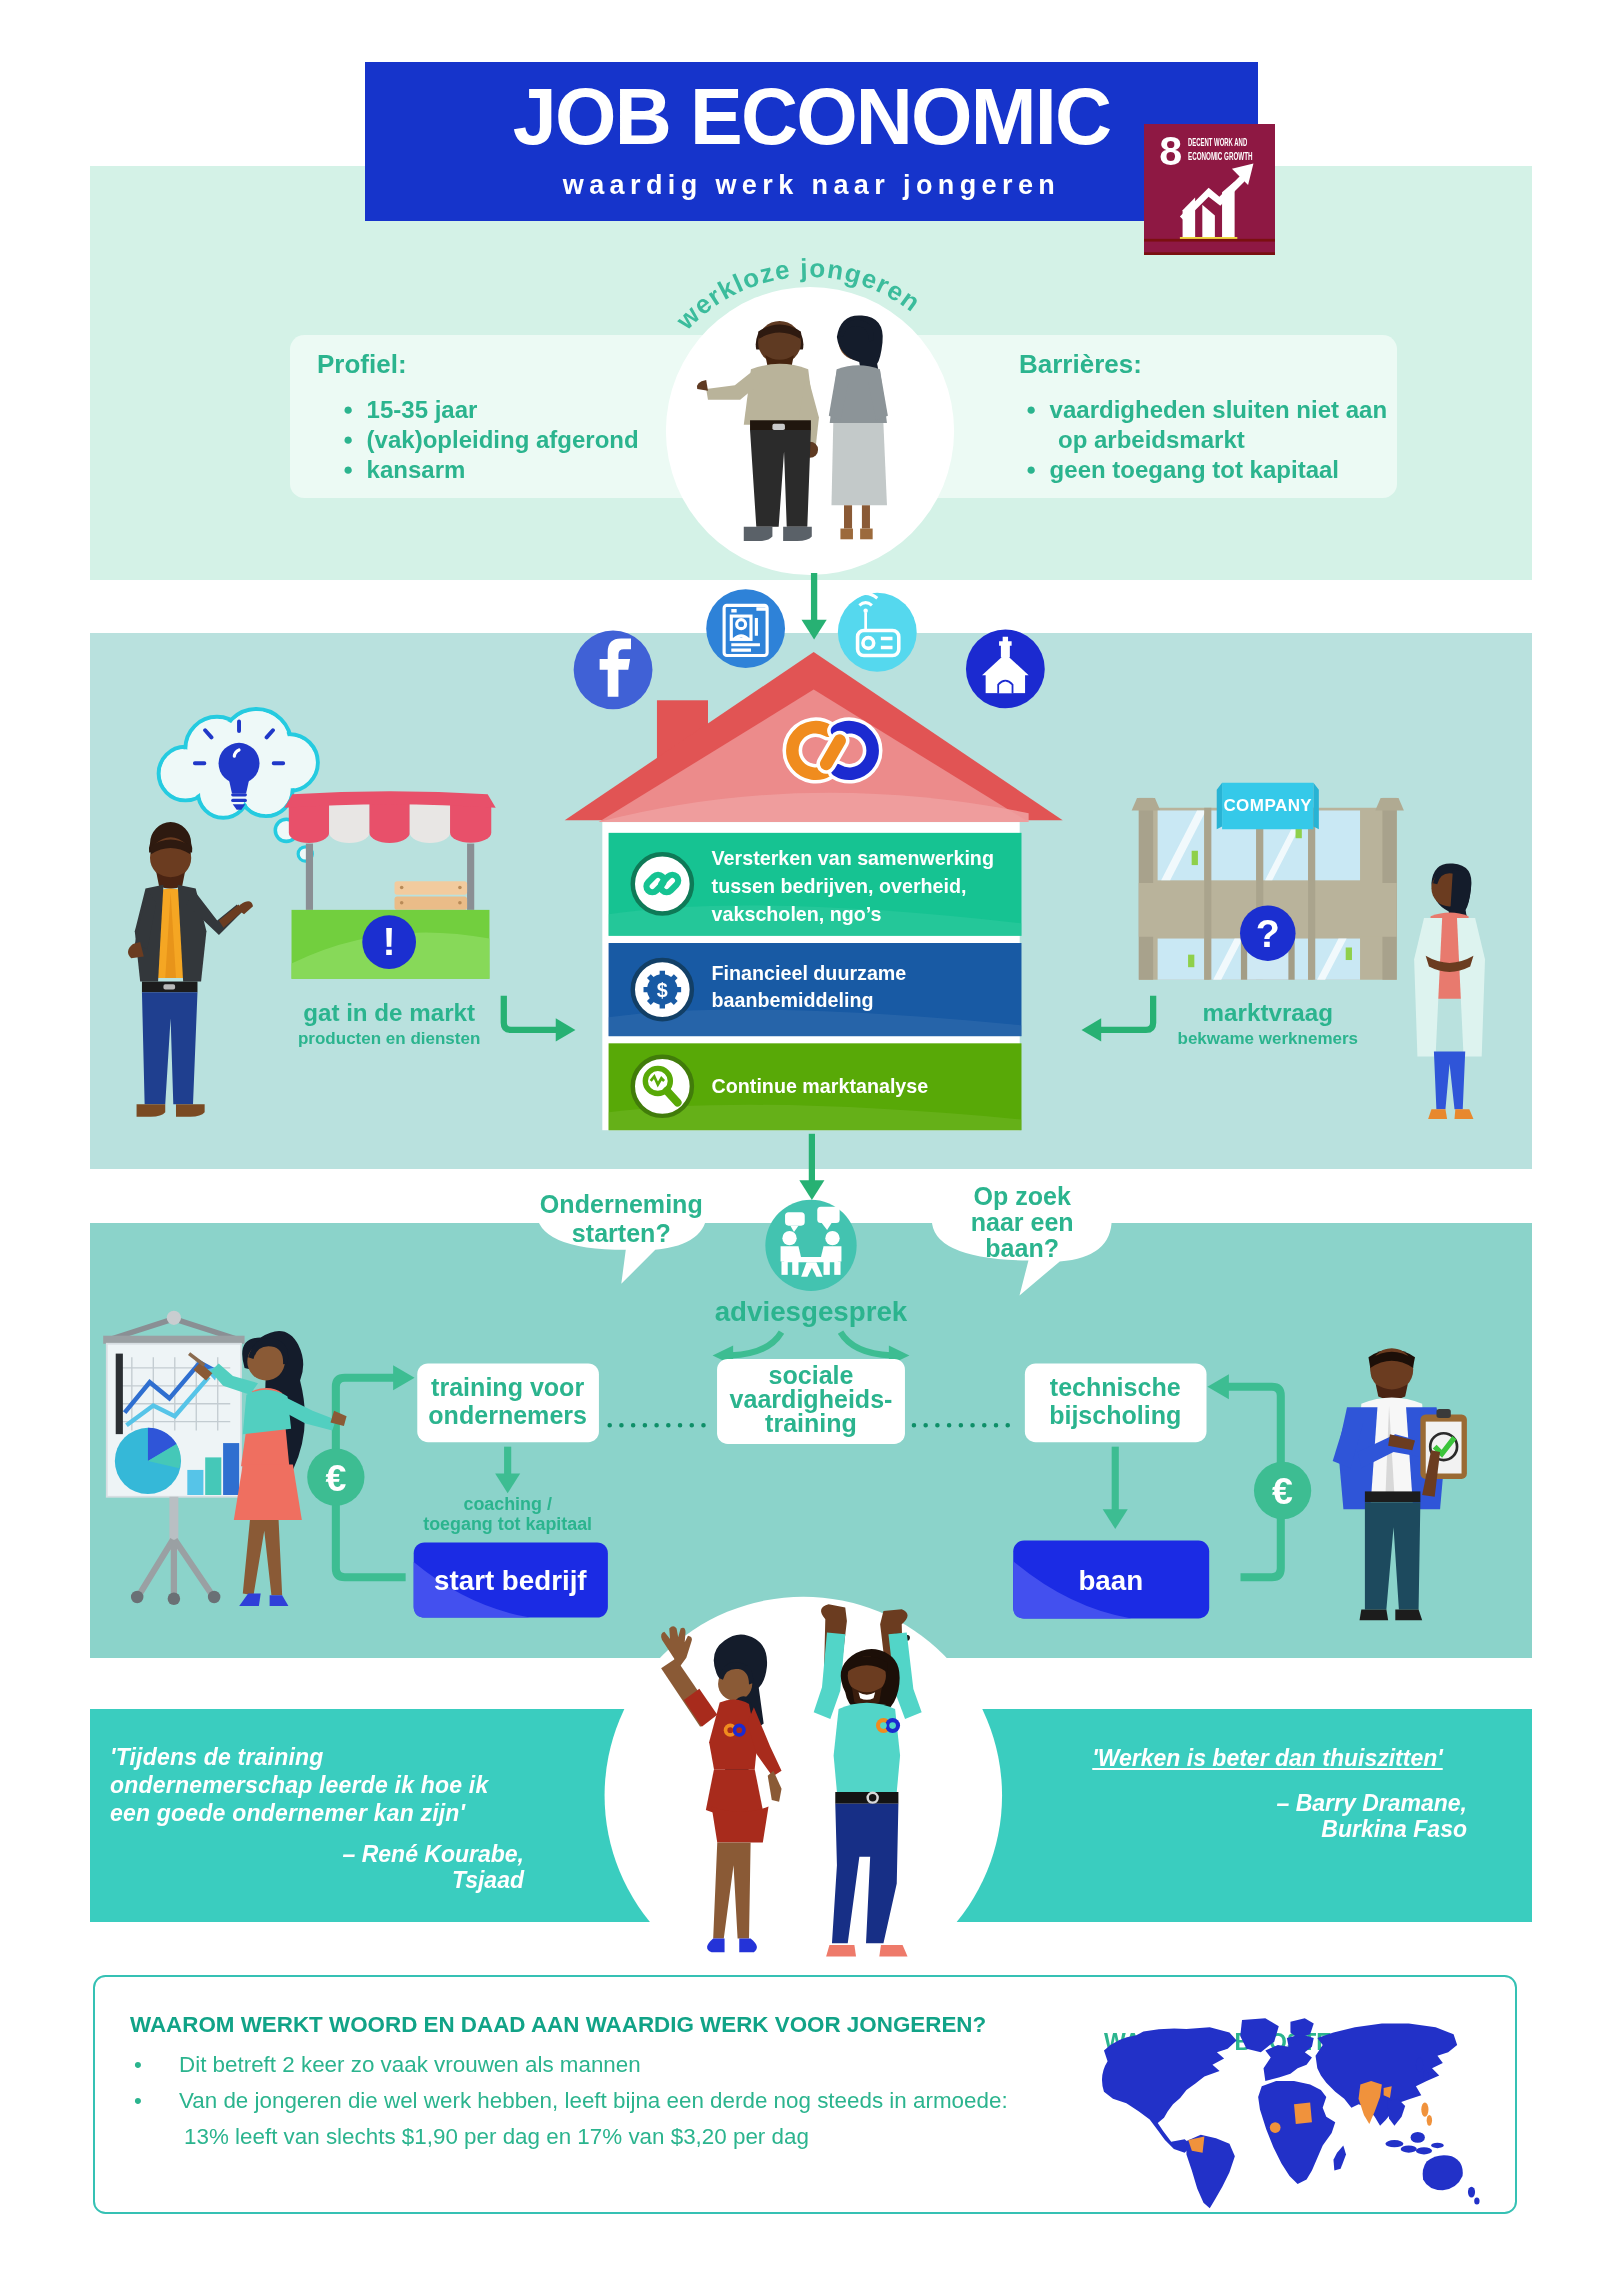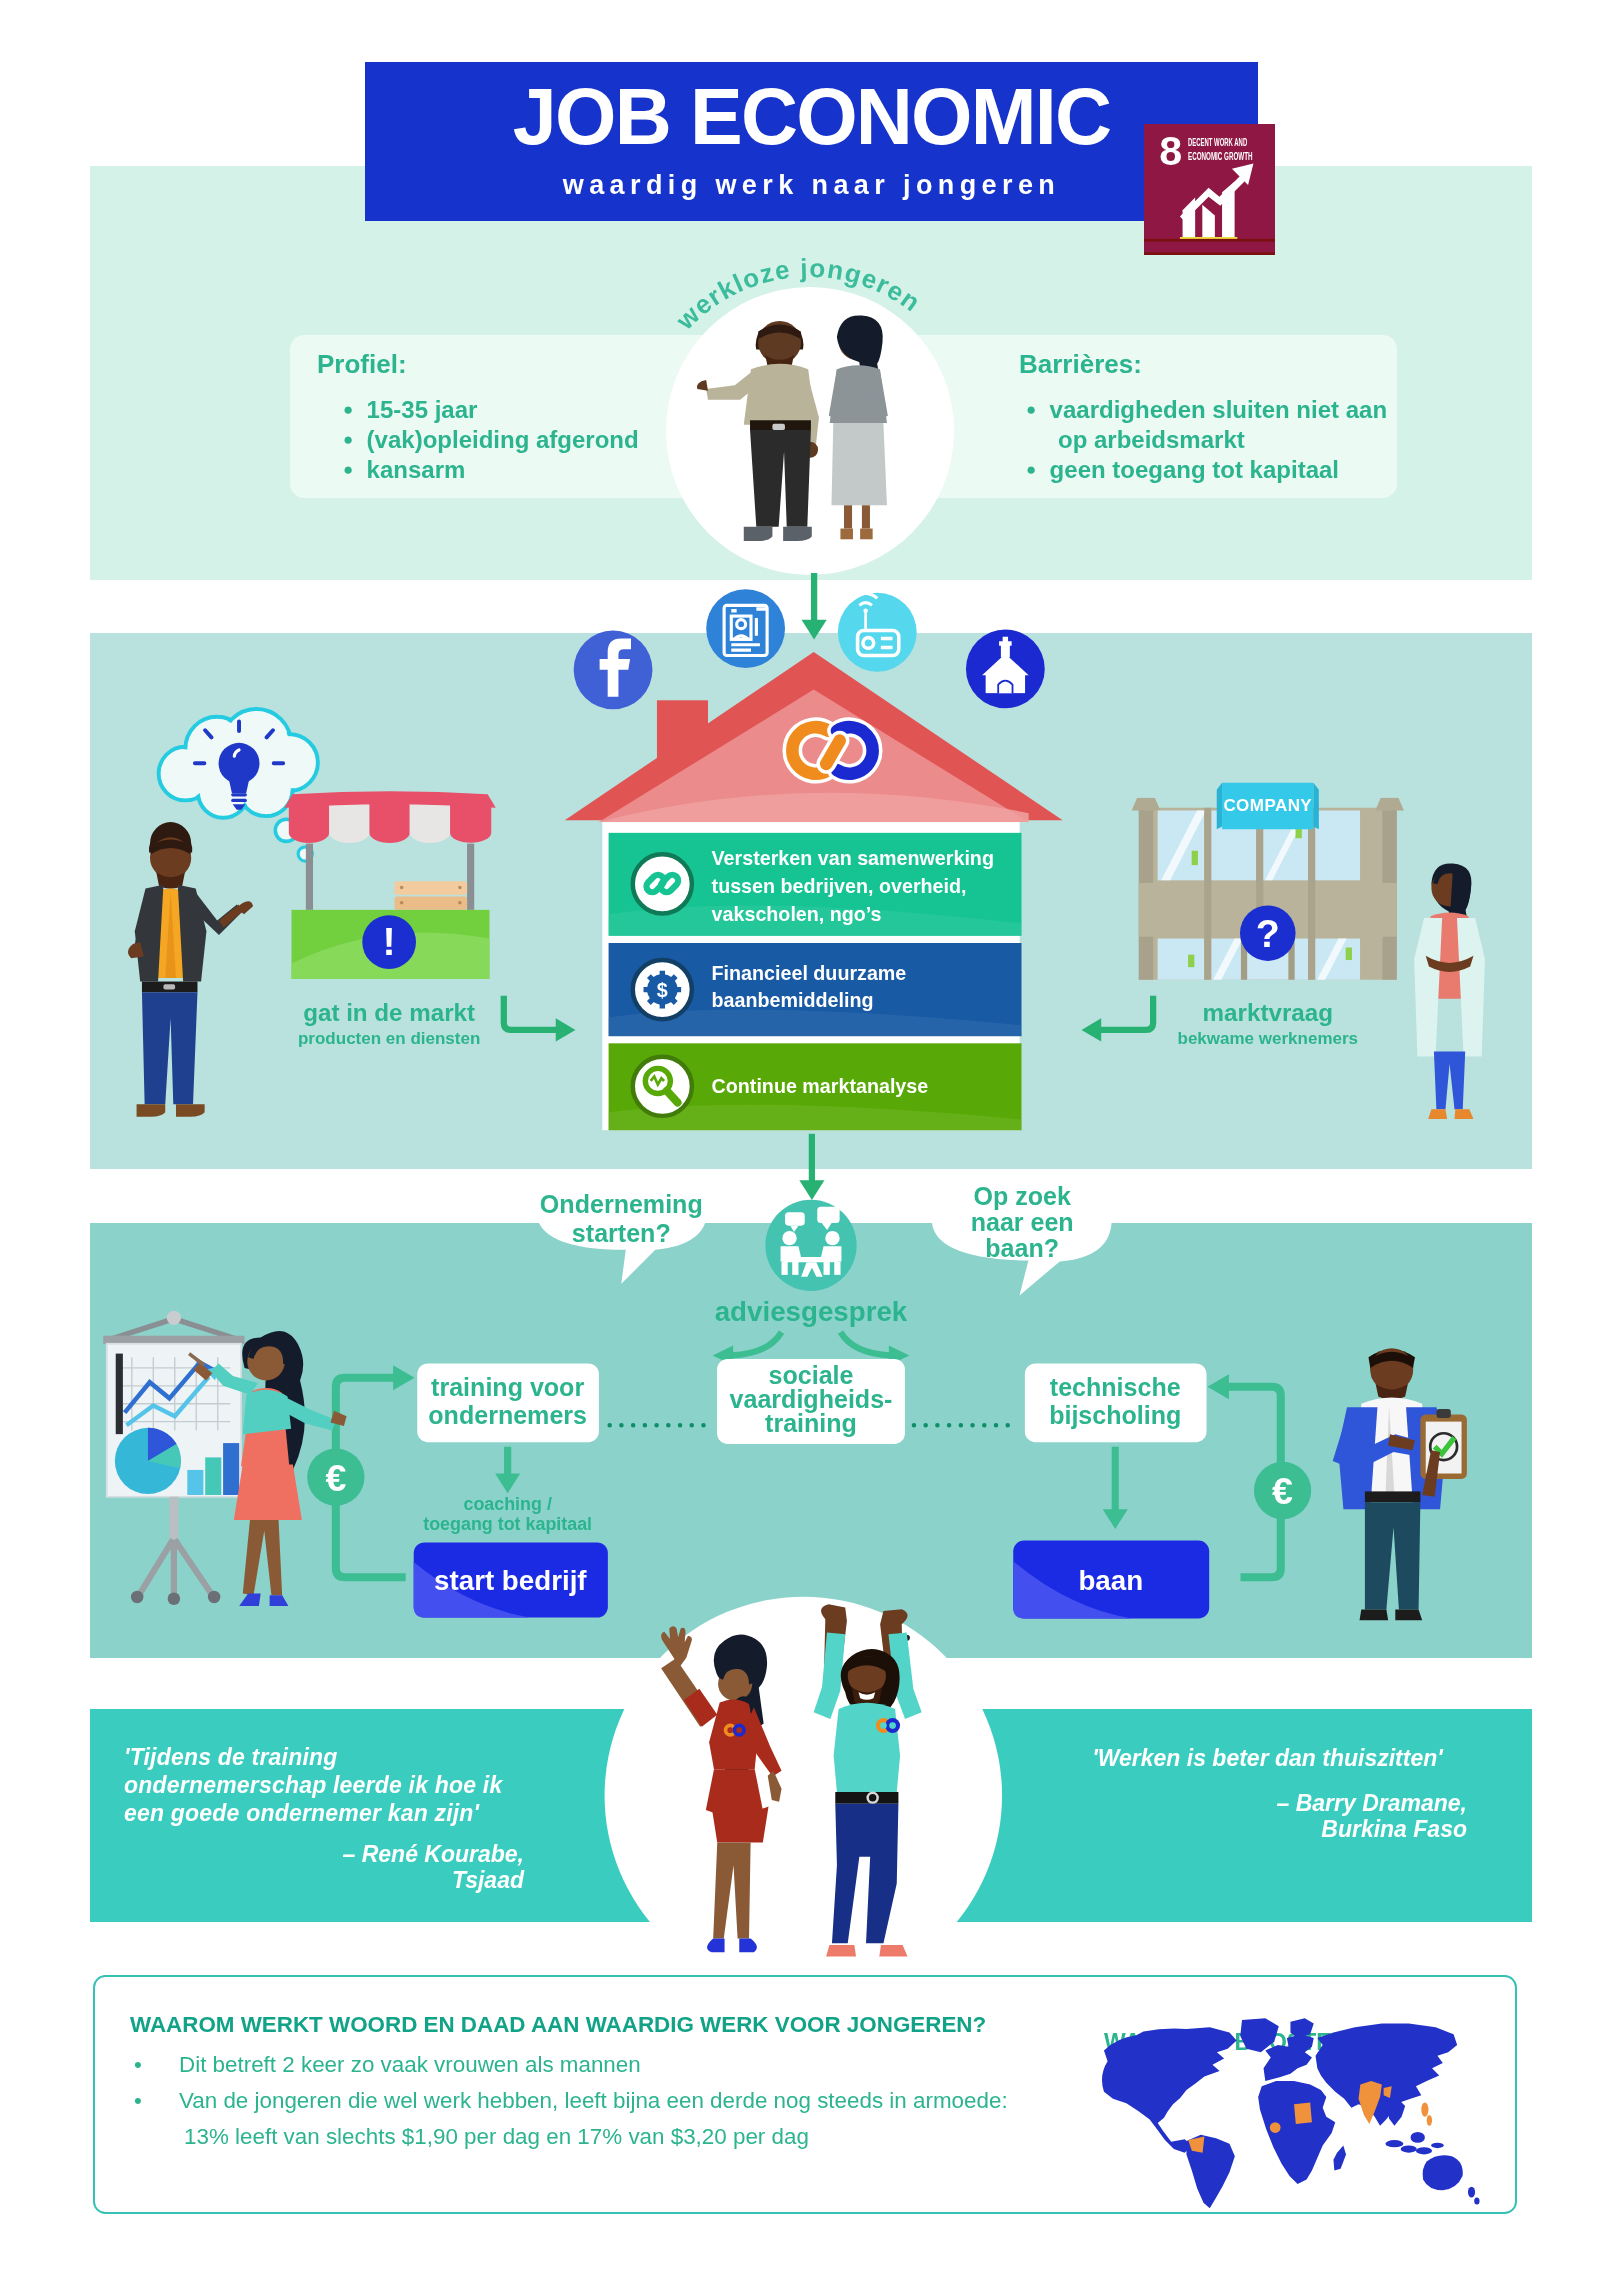--- a/index.html
+++ b/index.html
@@ -534,25 +534,25 @@
     <circle cx="295" cy="227" r="6" fill="none" stroke="#d8d8d8" stroke-width="3"></circle>
     <path d="M250,234 h76 l-2,96 -16,72 h-21 l5,-104 -13,0 -14,104 h-19 l6,-94 Z" fill="#172f86"></path>
     <path d="M243,404 h30 l2,14 h-36 Z" fill="#ee7a6a"></path>
     <path d="M305,404 h26 l6,14 h-34 Z" fill="#ee7a6a"></path>
     <circle cx="308" cy="140" r="9" fill="#f08c1e"></circle>
     <circle cx="319" cy="140" r="9" fill="#1b2ad0"></circle>
     <circle cx="308" cy="140" r="4" fill="#52d5c8"></circle>
     <circle cx="319" cy="140" r="4" fill="#52d5c8"></circle>
   </g>
 </svg>
-<div class="abs" style="left:124px;top:1743px;width:502px;color:#fff;font-size:23px;line-height:28px;font-weight:bold;font-style:italic;letter-spacing:0.2px;">
+<div class="abs" style="left:110px;top:1743px;width:502px;color:#fff;font-size:23px;line-height:28px;font-weight:bold;font-style:italic;letter-spacing:0.2px;">
   'Tijdens de training<br>ondernemerschap leerde ik hoe ik<br>een goede ondernemer kan zijn'
 </div>
 <div class="abs" style="left:224px;top:1841px;width:300px;color:#fff;font-size:23px;line-height:26px;font-weight:bold;font-style:italic;text-align:right;">– René Kourabe,<br>Tsjaad</div>
-<div class="abs" style="left:1048px;top:1745px;width:439px;color:#fff;font-size:23px;font-weight:bold;font-style:italic;text-align:center;">'Werken is beter dan thuiszitten'</div>
+<div class="abs" style="left:1048px;top:1745px;width:439px;color:#fff;font-size:23px;font-weight:bold;font-style:italic;text-align:center;text-decoration:underline;">'Werken is beter dan thuiszitten'</div>
 <div class="abs" style="left:1164px;top:1790px;width:303px;color:#fff;font-size:23px;line-height:26px;font-weight:bold;font-style:italic;text-align:right;">– Barry Dramane,<br>Burkina Faso</div>
 
 <div class="abs" style="left:93px;top:1975px;width:1424px;height:239px;background:#fff;border:2.7px solid #35c1b4;border-radius:12.5px;box-sizing:border-box;"></div>
 <div class="abs teal" style="left:1012px;top:1985px;width:519px;text-align:center;font-size:23px;font-weight:bold;margin-top:44px;">WAAR JOB BOOSTER WERKT</div>
 <div class="abs" style="left:130px;top:2012px;font-size:22.4px;font-weight:bold;color:#11a387;">WAAROM WERKT WOORD EN DAAD AAN WAARDIG WERK VOOR JONGEREN?</div>
 <div class="abs teal" style="left:134px;top:2047px;font-size:22.4px;line-height:36px;">
   <div><span style="display:inline-block;width:45px;text-align:left;">•</span>Dit betreft 2 keer zo vaak vrouwen als mannen</div>
   <div><span style="display:inline-block;width:45px;text-align:left;">•</span>Van de jongeren die wel werk hebben, leeft bijna een derde nog steeds in armoede:</div>
   <div><span style="display:inline-block;width:50px;"></span>13% leeft van slechts $1,90 per dag en 17% van $3,20 per dag</div>
 </div>

